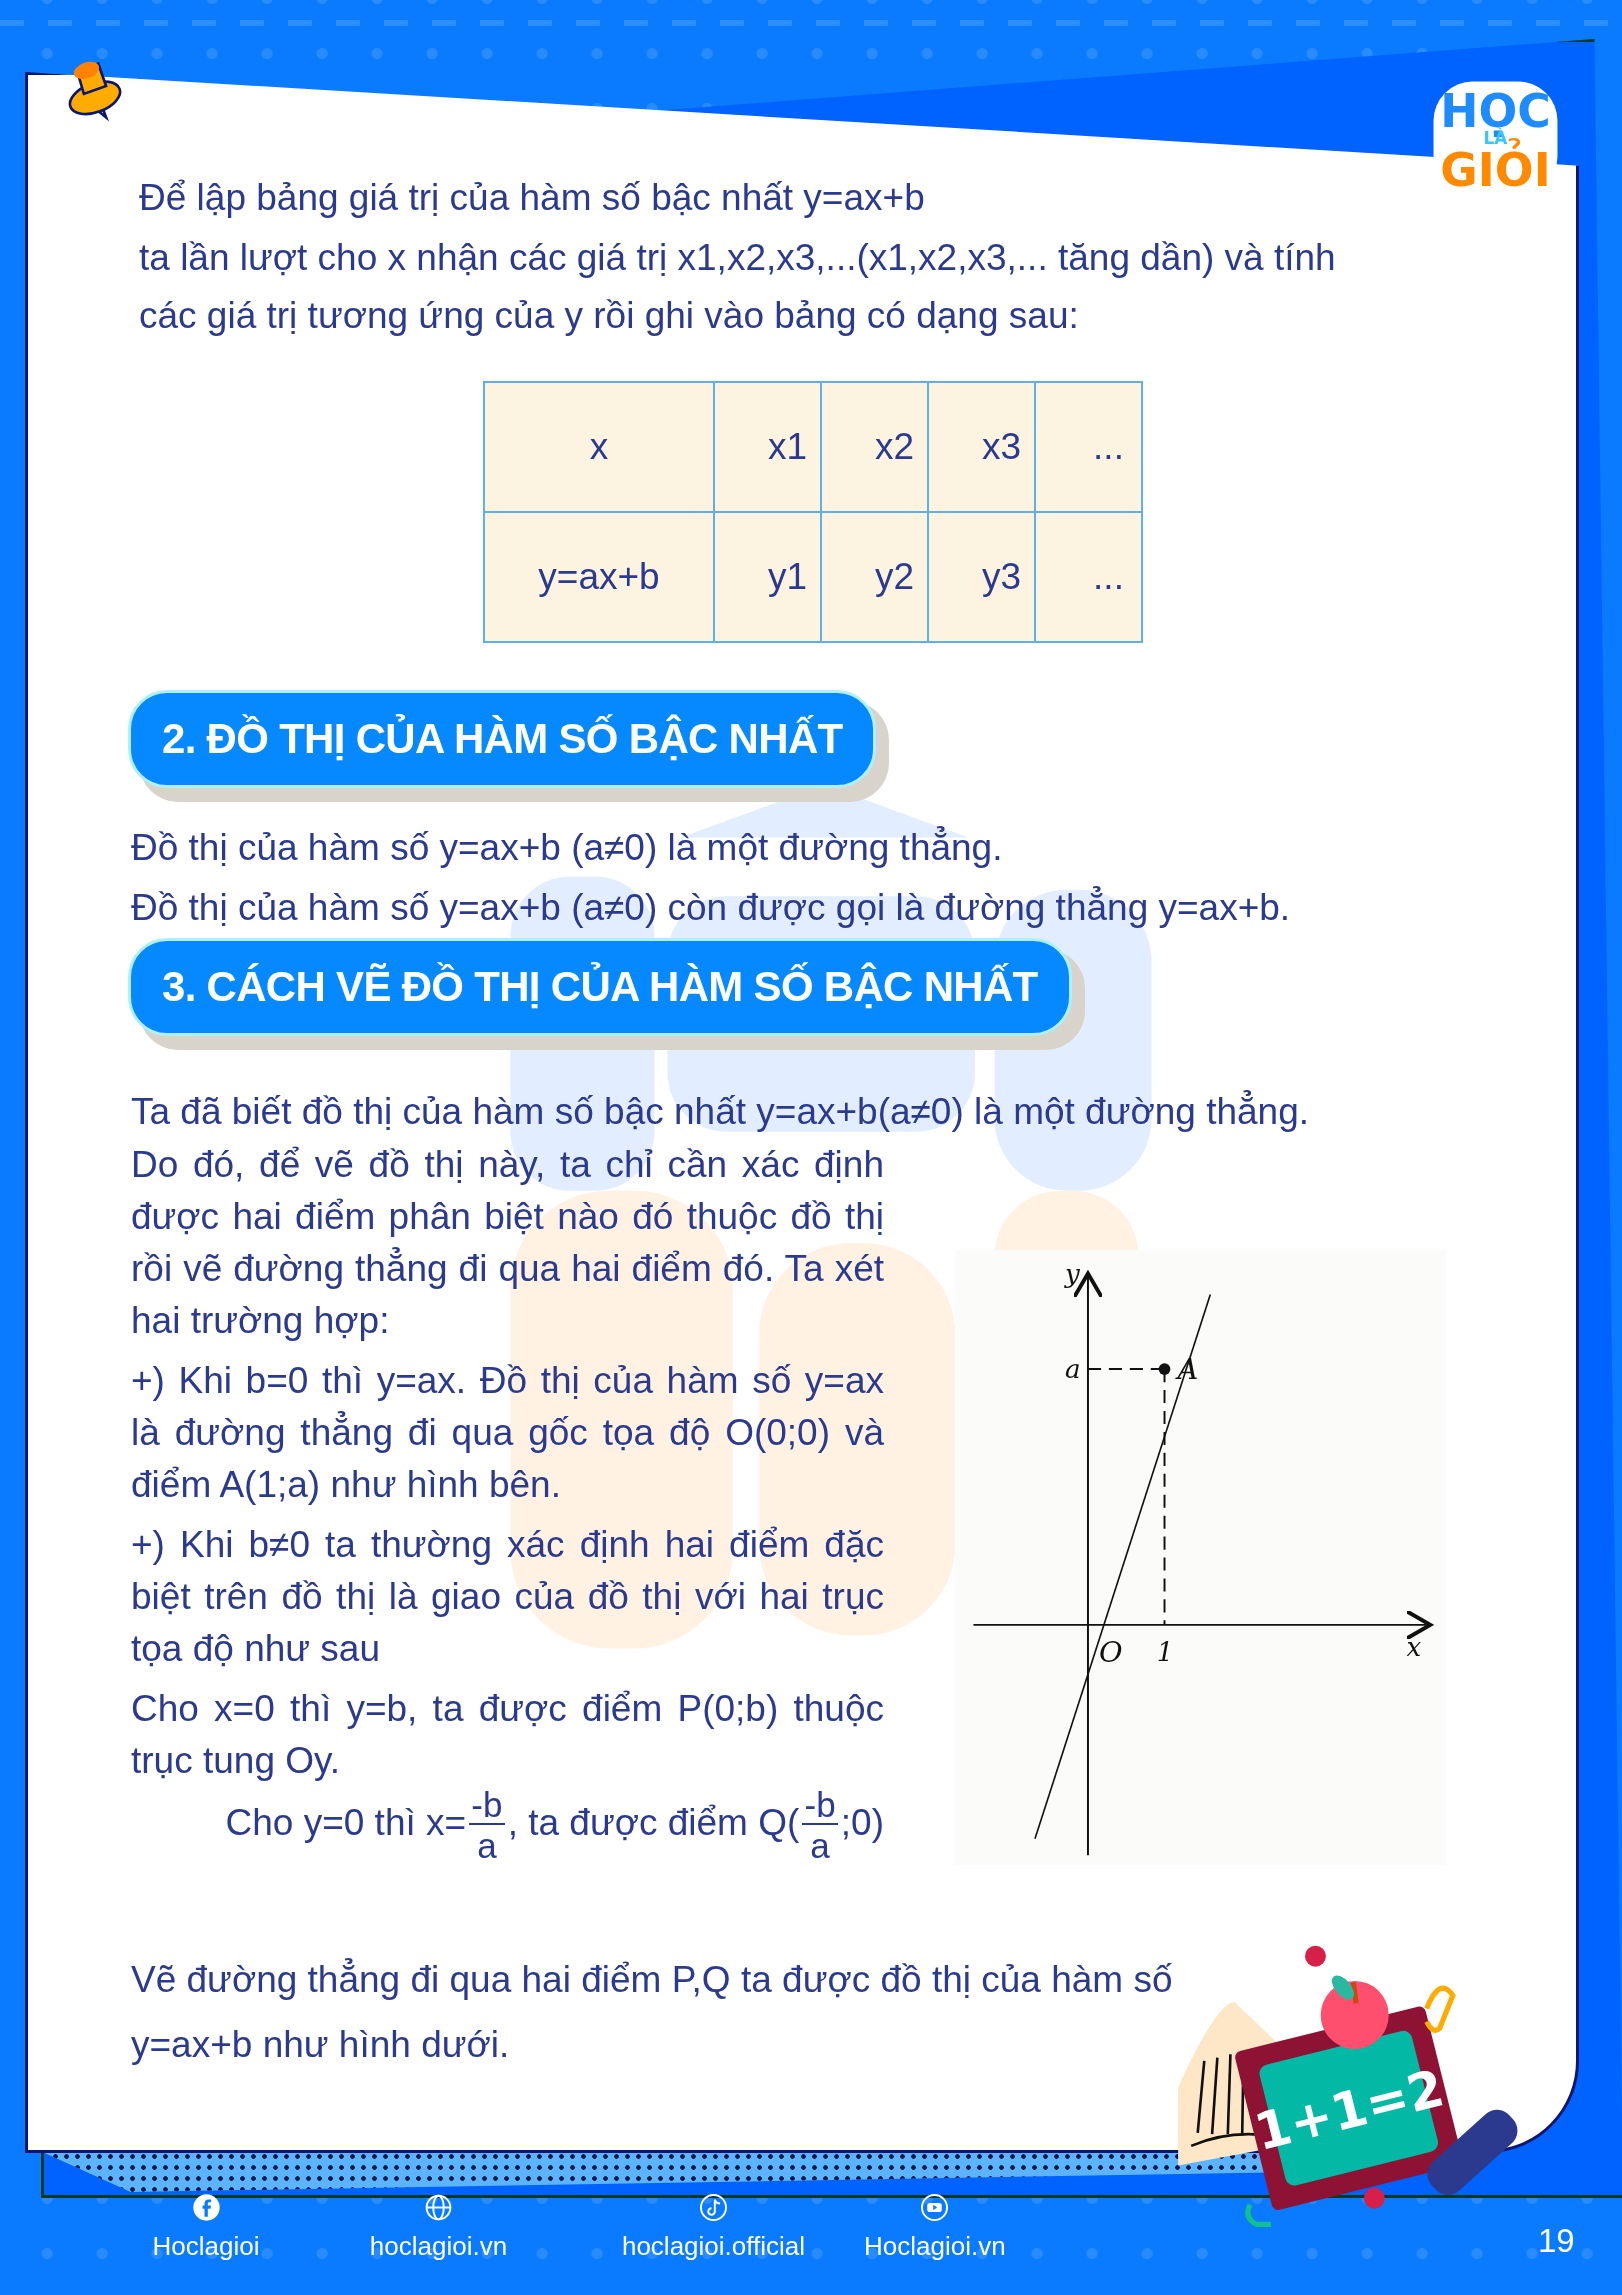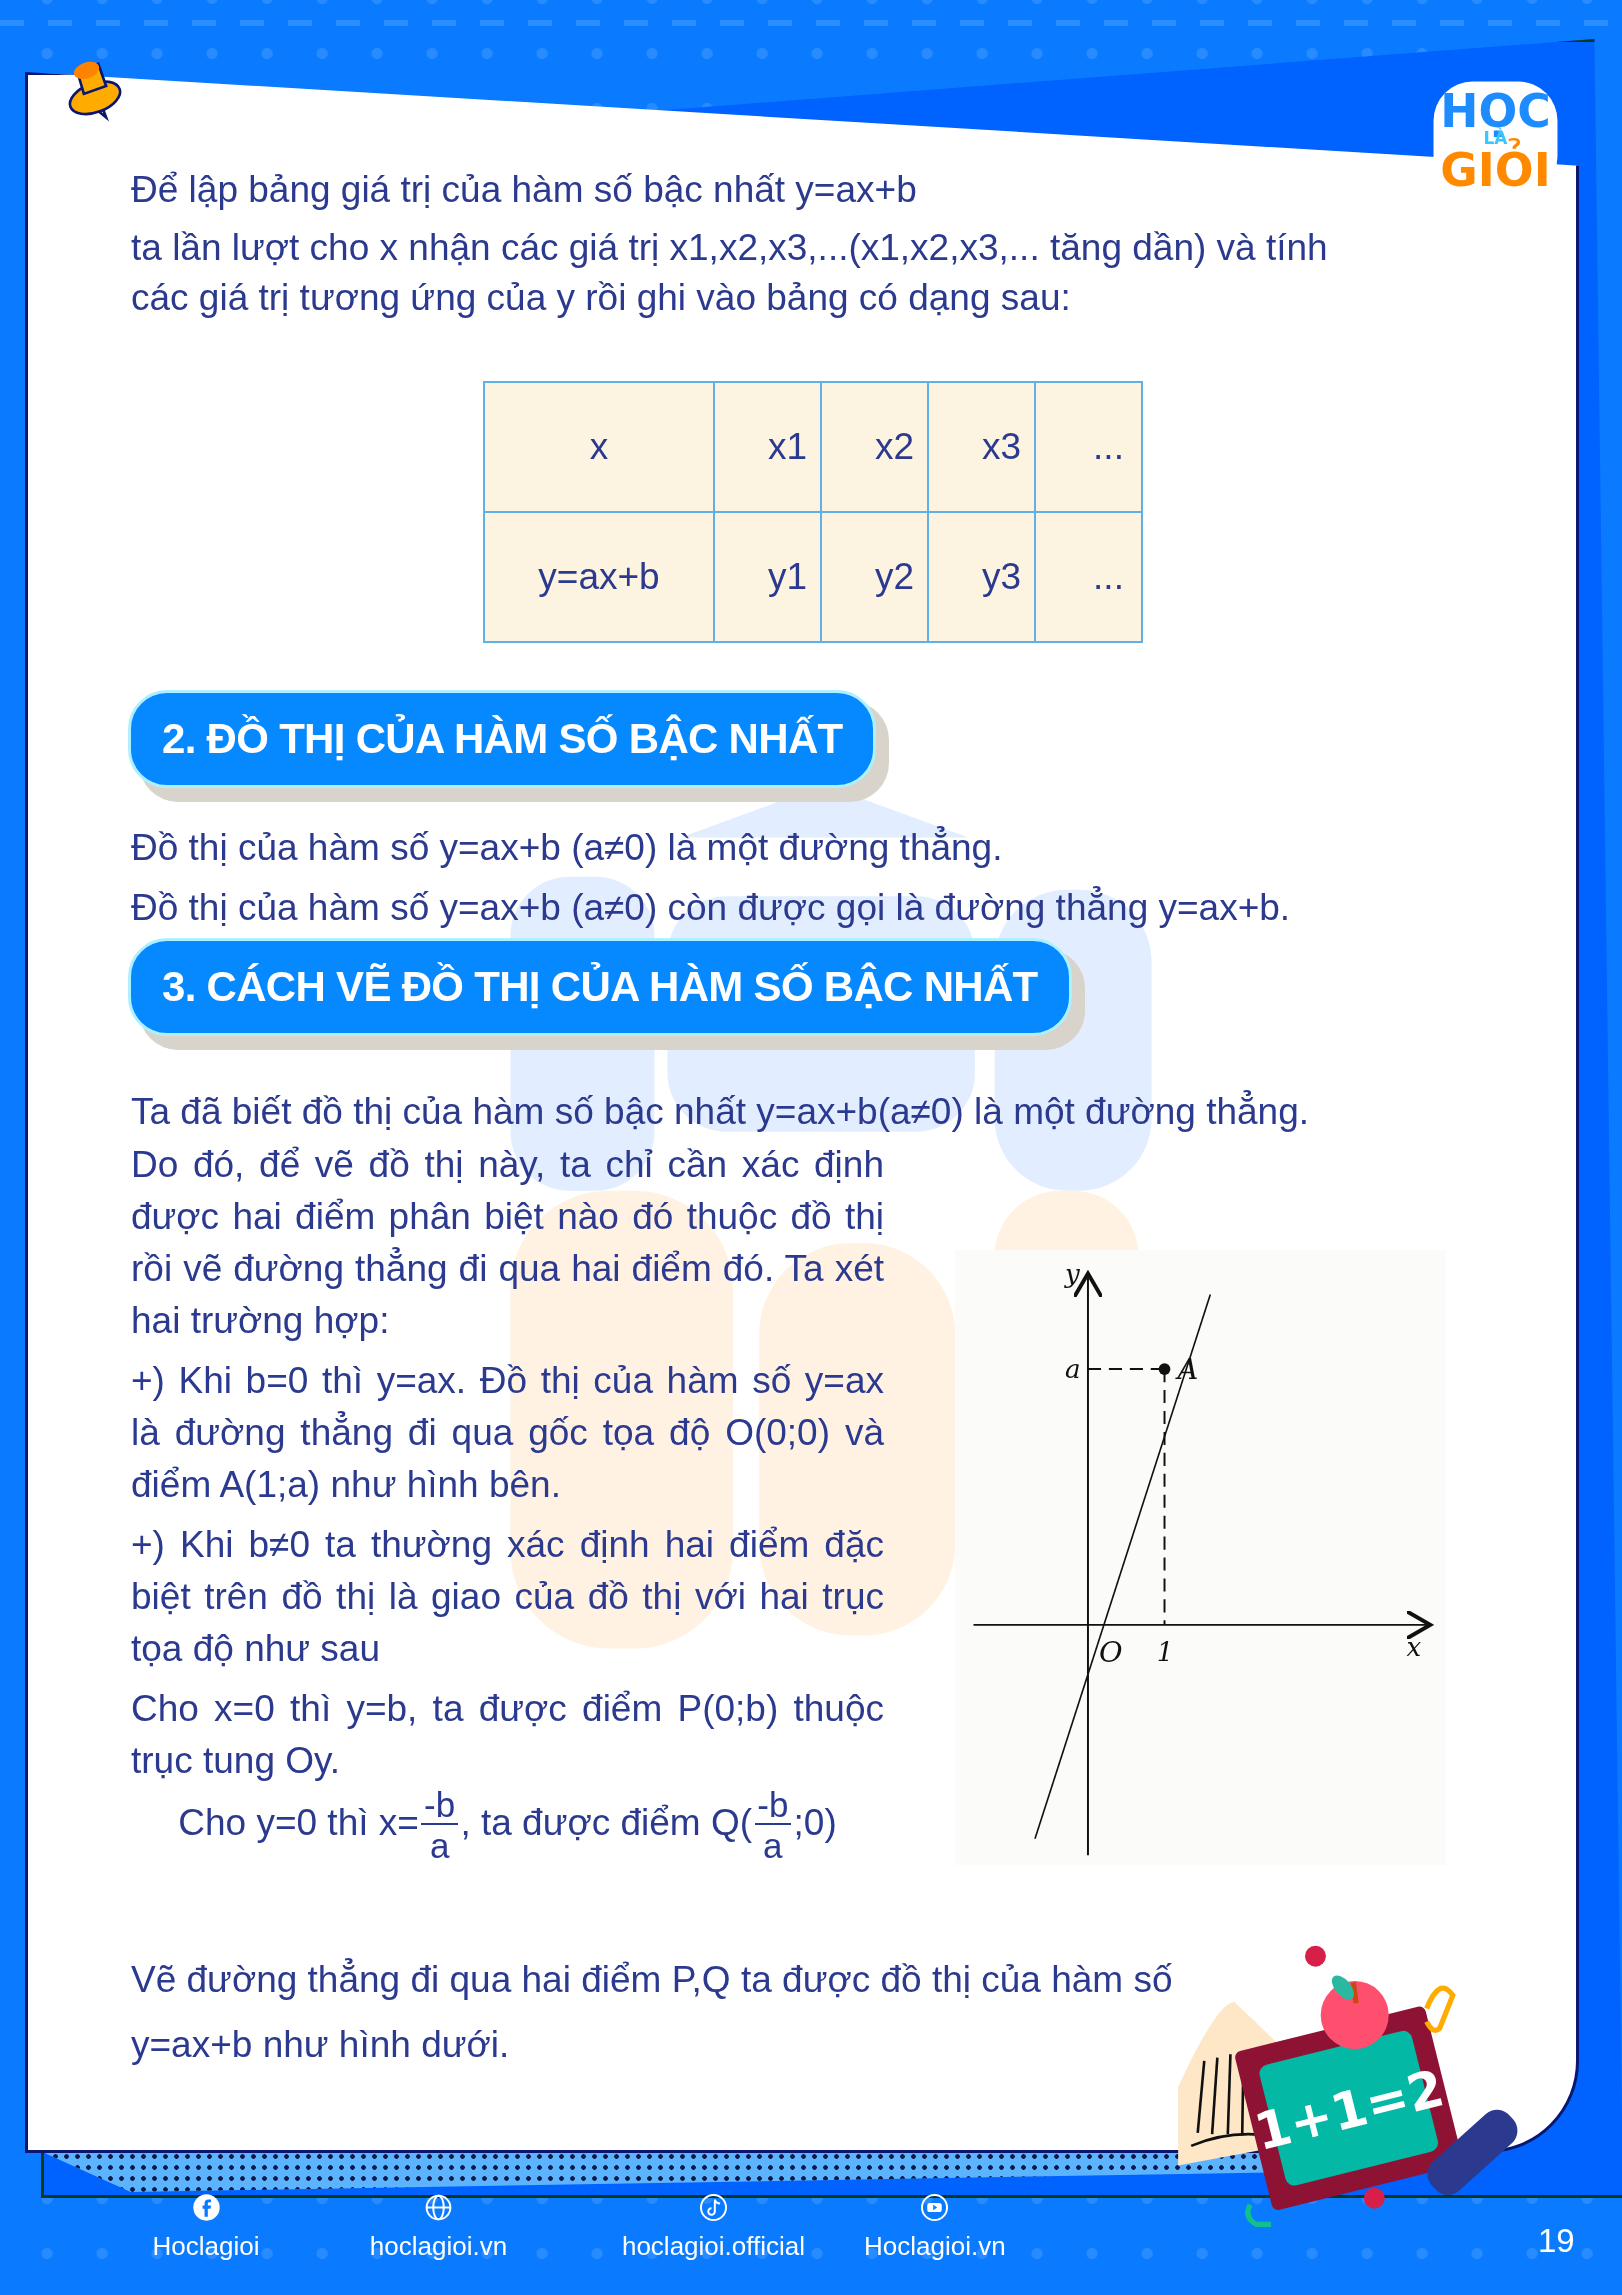--- a/index.html
+++ b/index.html
@@ -45,21 +45,21 @@
     border: 3.9px solid #0a1670;
     border-radius: 0 0 92px 0;
     clip-path: polygon(0% 0%, 100% 4.5%, 100% 100%, 0% 100%);
   }
   .content {
     position: absolute; left: 131px; top: 164px; width: 1374px;
     color: #2b3a8f;
     font-size: 37px;
     line-height: 1.42;
   }
-  .p { margin: 0; }
+  .p { margin: 8px; }
   
   .watermark {
     position: absolute; left: 432px; top: 785px; width: 785px; height: 916px;
     opacity: 0.12; pointer-events: none;
   }
   
   .val-table {
     position: absolute; left: 483px; top: 381px;
     border-collapse: collapse;
     font-size: 37px; color: #2b3a8f;
@@ -199,21 +199,21 @@
   <div class="pill">3. CÁCH VẼ ĐỒ THỊ CỦA HÀM SỐ BẬC NHẤT</div>
 </div>
 
 <div class="block" style="top:1086px; width:1374px;">Ta đã biết đồ thị của hàm số bậc nhất y=ax+b(a≠0) là một đường thẳng.</div>
 
 <div class="block narrow" style="top:1139px;">
   <p style="margin-bottom:7.9px">Do đó, để vẽ đồ thị này, ta chỉ cần xác định được hai điểm phân biệt nào đó thuộc đồ thị rồi vẽ đường thẳng đi qua hai điểm đó. Ta xét hai trường hợp:</p>
   <p style="margin-bottom:7.9px">+) Khi b=0 thì y=ax. Đồ thị của hàm số y=ax là đường thẳng đi qua gốc tọa độ O(0;0) và điểm A(1;a) như hình bên.</p>
   <p style="margin-bottom:7.9px">+) Khi b≠0 ta thường xác định hai điểm đặc biệt trên đồ thị là giao của đồ thị với hai trục tọa độ như sau</p>
   <p>Cho x=0 thì y=b, ta được điểm P(0;b) thuộc trục tung Oy.</p>
-  <p style="text-align:center">
+  <p style="text-align:right">
     <span>Cho y=0 thì x=</span><span class="frac">
         <span class="num">-b</span>
         <span class="den">a</span>
       </span><span>, ta được điểm Q(</span><span class="frac">
         <span class="num">-b</span>
         <span class="den">a</span>
       </span><span>;0)</span>
   </p>
 </div>
 

